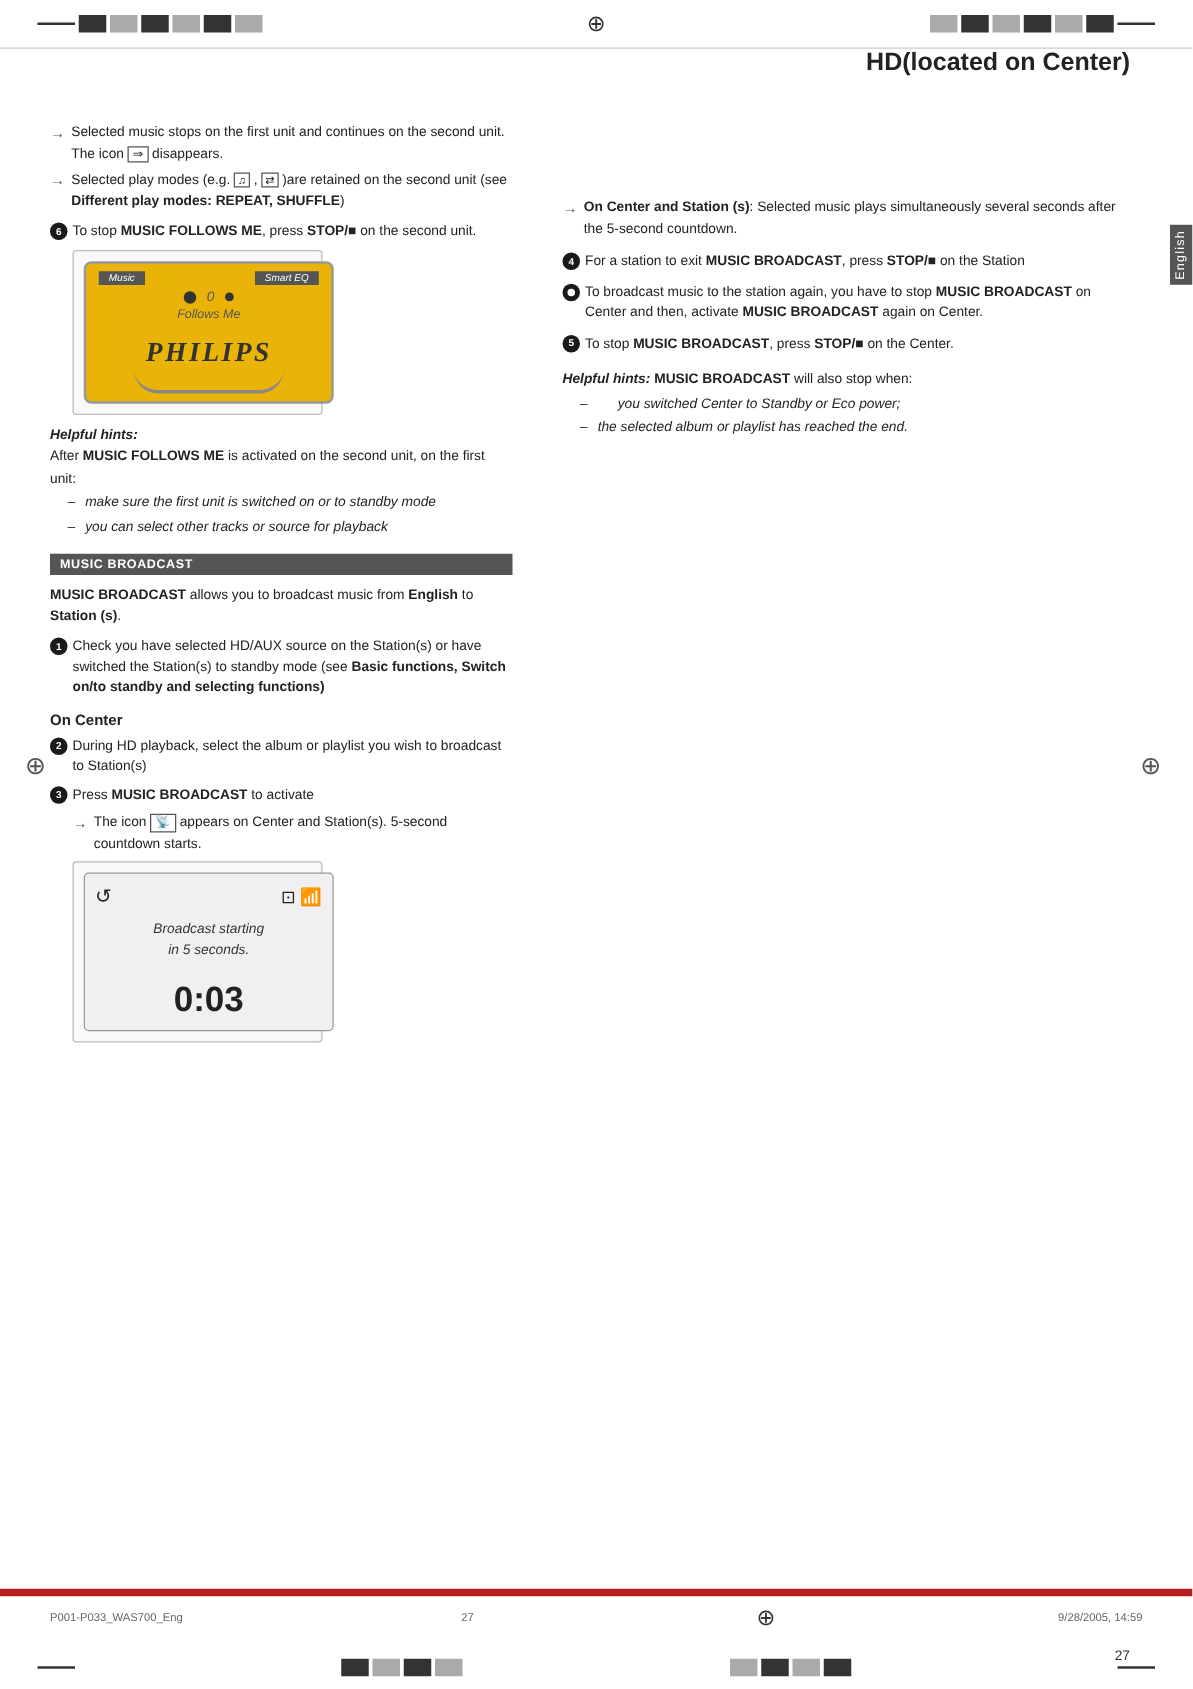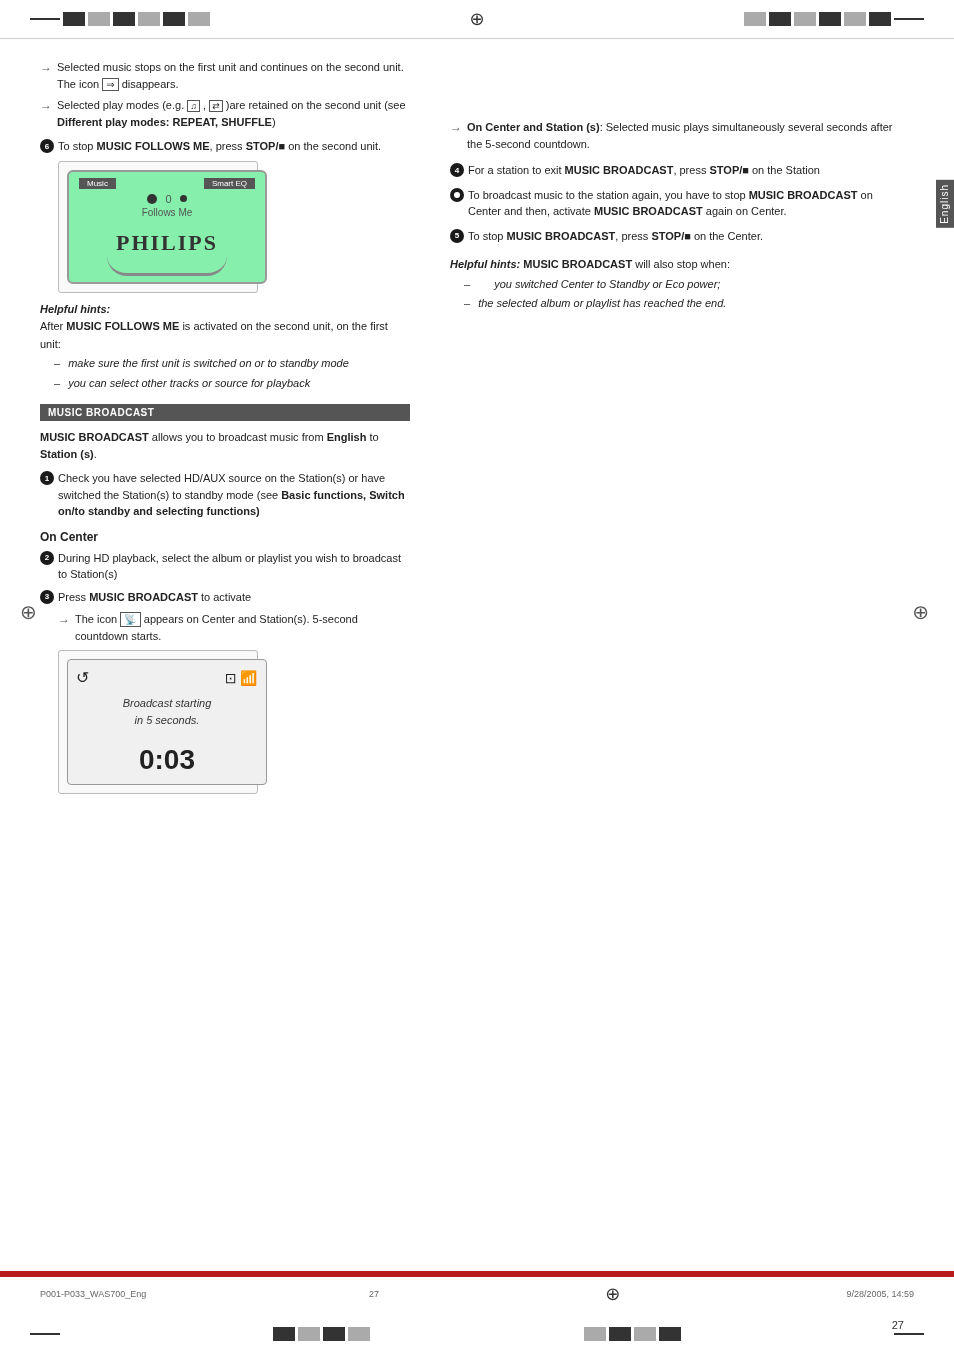--- a/index.html
+++ b/index.html
@@ -154,23 +154,24 @@
       padding: 8px;
       text-align: center;
       background: #f9f9f9;
     }
 
     
     .philips-display {
       width: 200px;
       border: 2px solid #999;
       border-radius: 6px;
-      background: #86efac;
+      background: #eab308;
       padding: 6px 10px;
       position: relative;
+      font-style: italic;
     }
     .display-top {
       display: flex;
       justify-content: space-between;
       align-items: center;
       font-size: 9px;
       margin-bottom: 4px;
     }
     .display-tab {
       background: #555;
@@ -339,20 +340,21 @@
       <div class="bar-block light"></div>
       <div class="bar-block"></div>
       <div class="bar-block light"></div>
       <div class="bar-block"></div>
       <div class="top-line-right"></div>
     </div>
   </div>
 
   <div class="english-tab">English</div>
 
+  <div class="page-title">HD(located on Center)</div>
 
   <div class="main-content">
 
     <div class="left-col">
 
       <div class="arrow-bullet">
         <span class="arrow-symbol">→</span>
         <span class="bullet-text">
           Selected music stops on the first unit and continues on the second unit.  The icon <span style="border:1px solid #555; padding:0 3px; font-size:10px;">⇒</span> disappears.
         </span>

